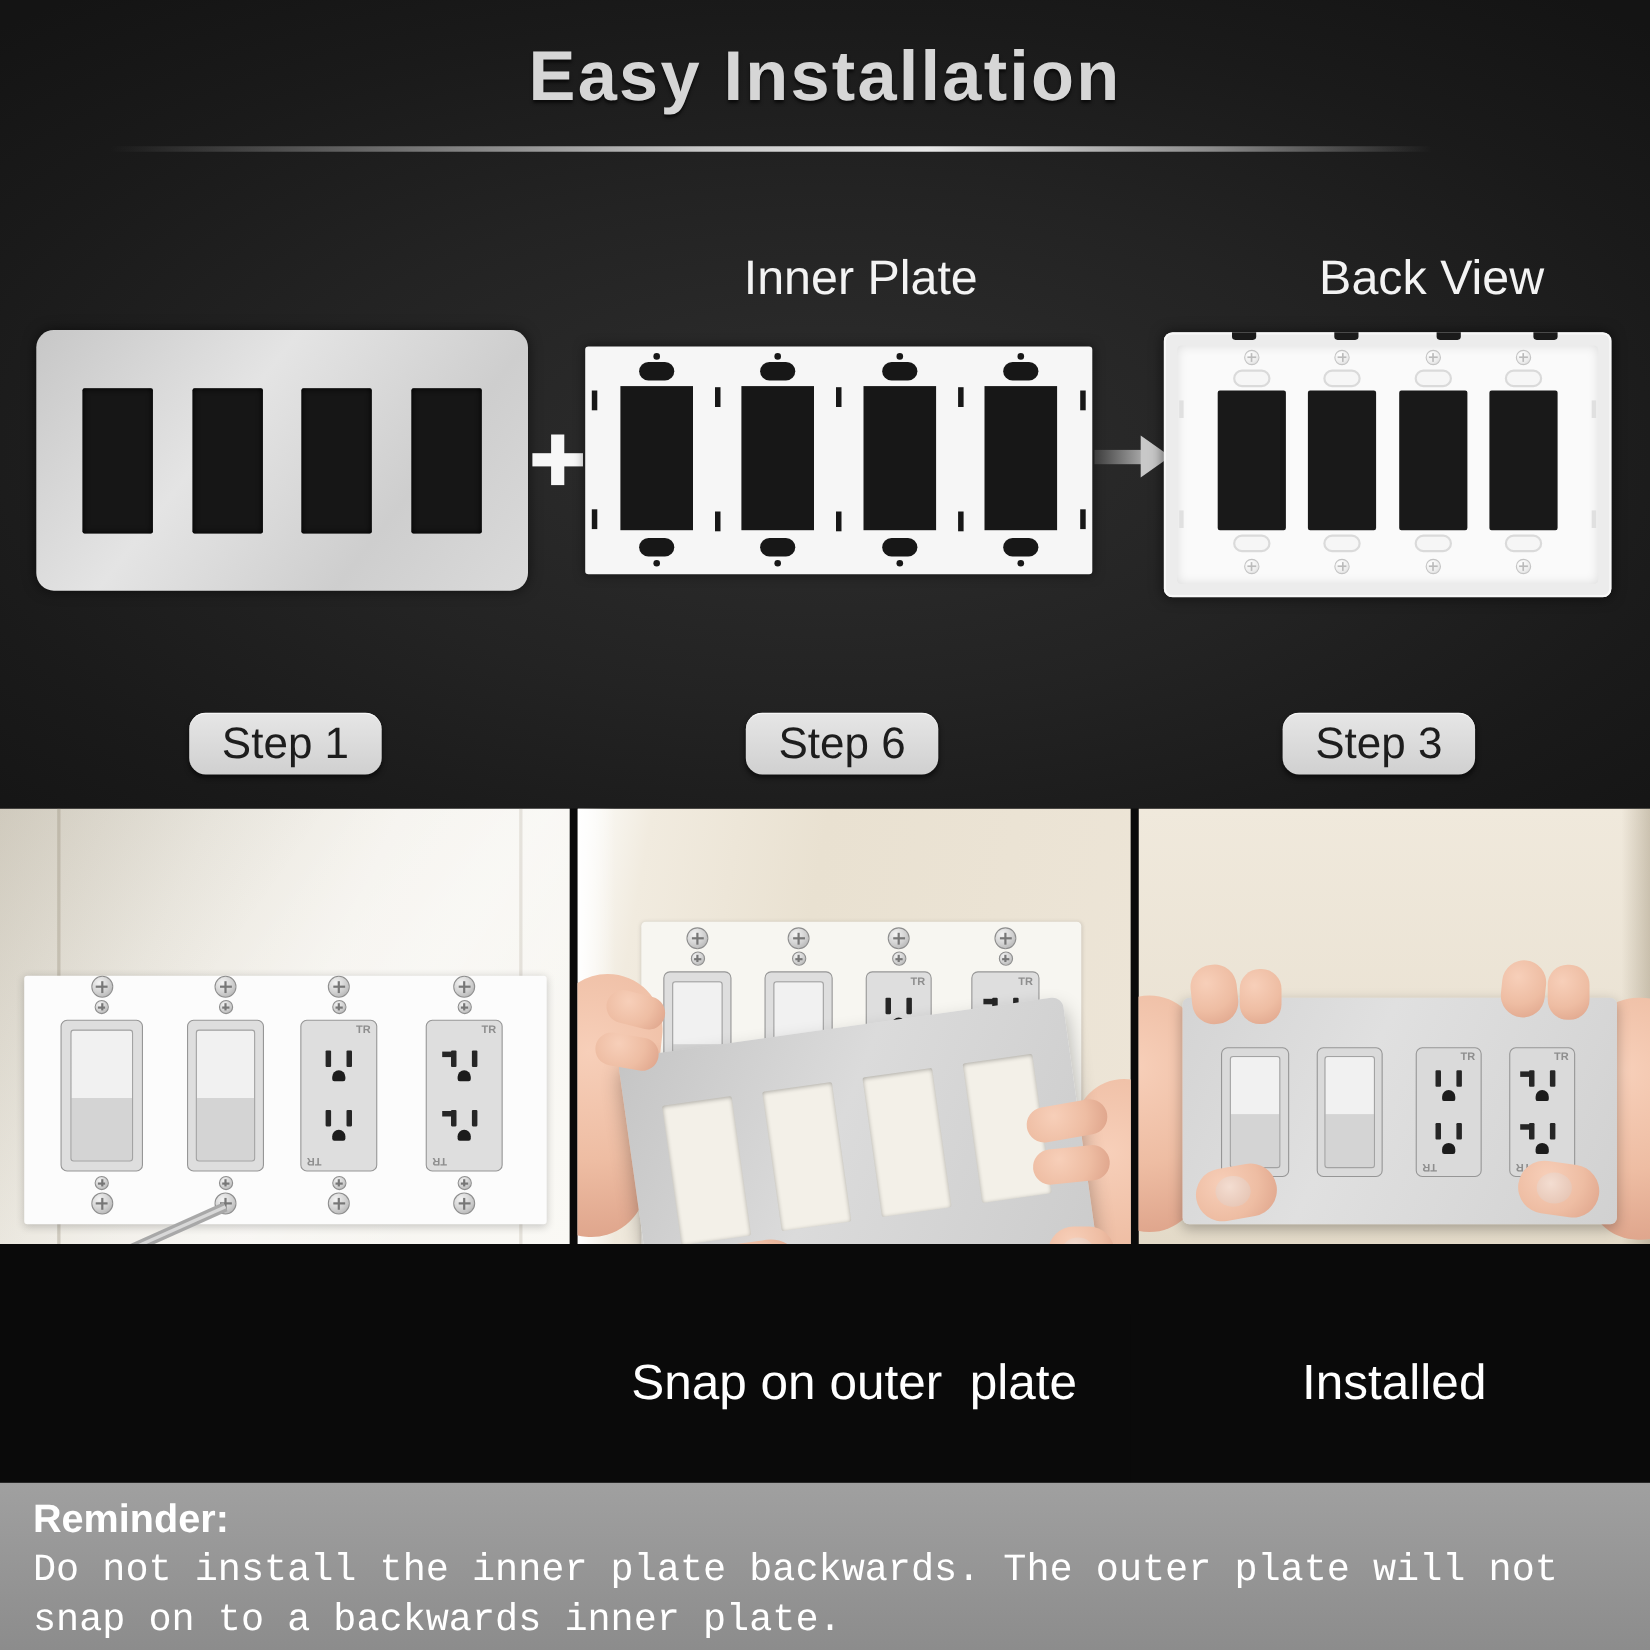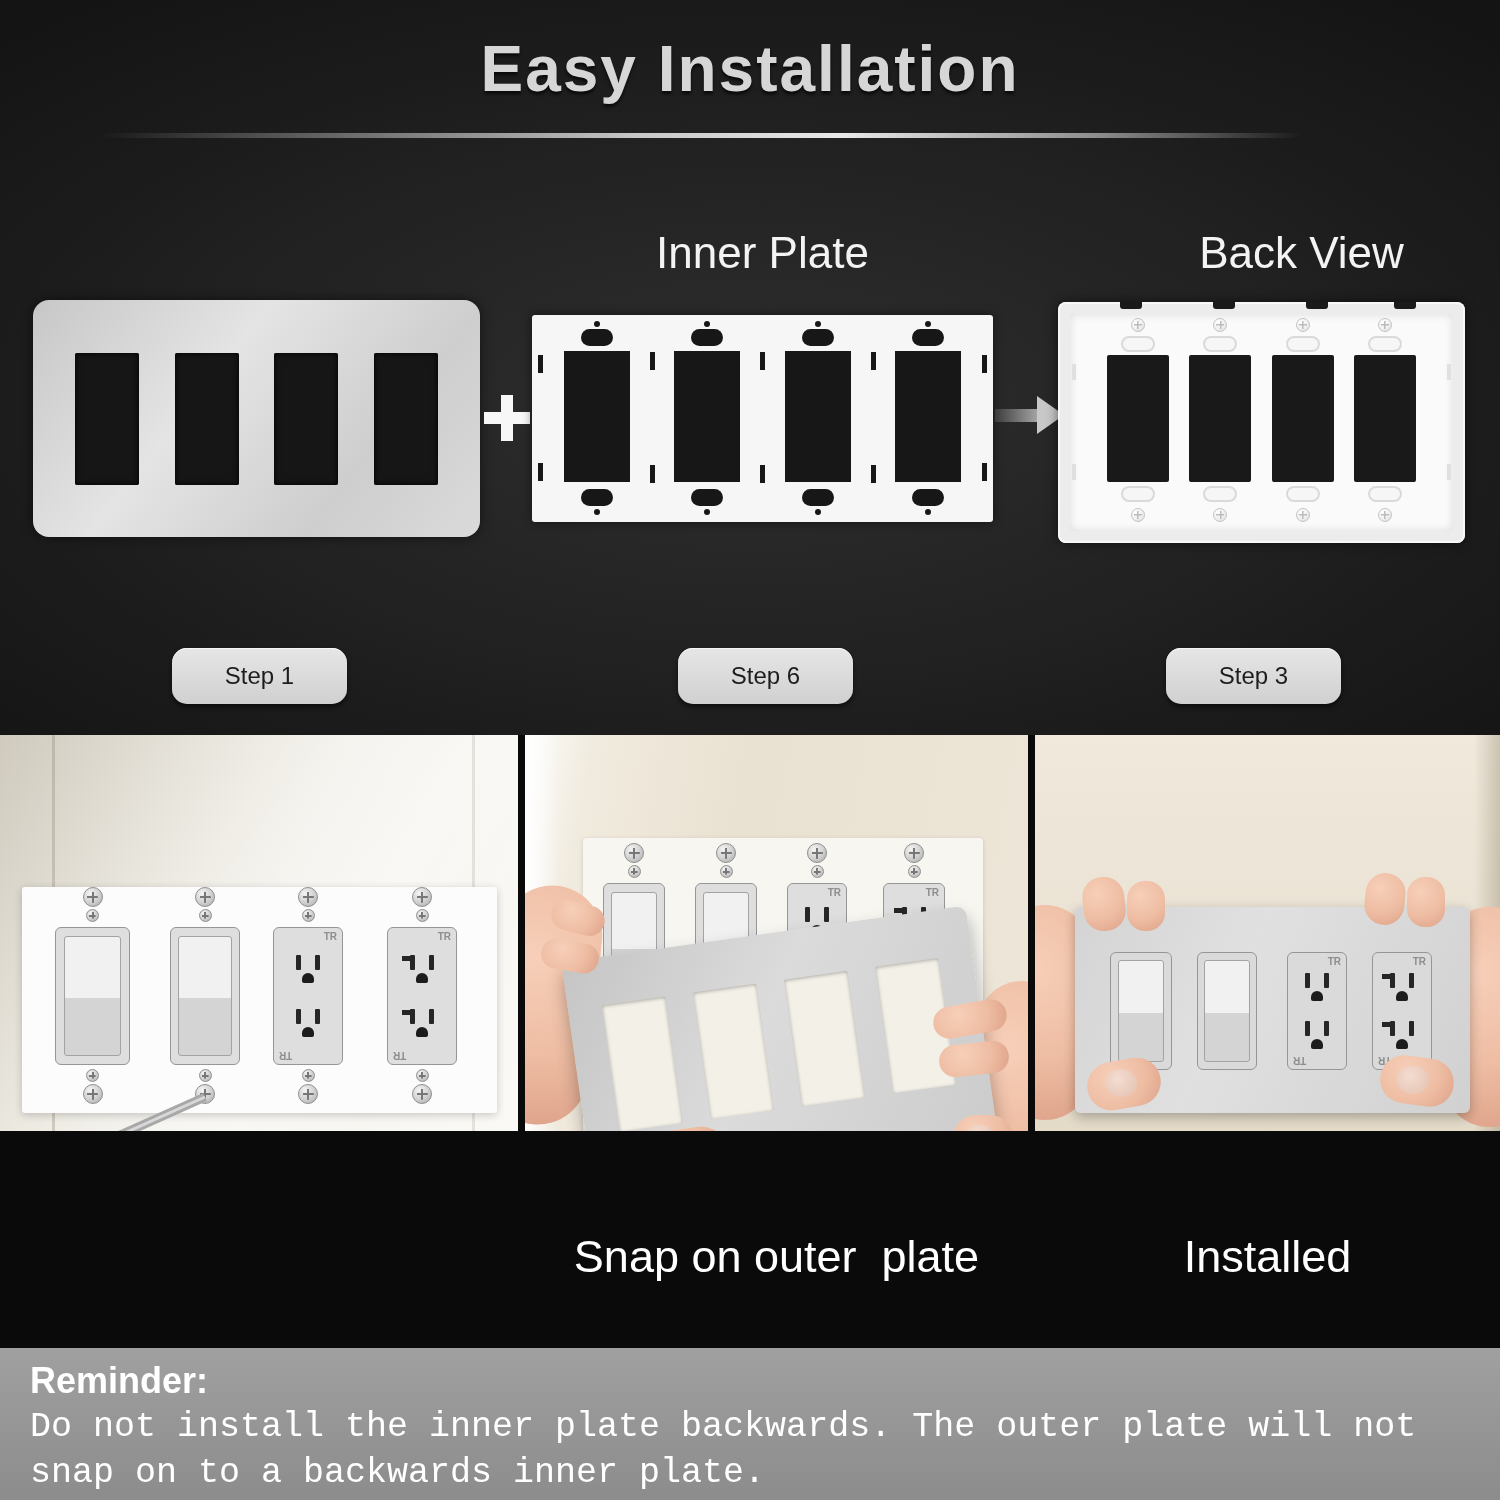--- a/index.html
+++ b/index.html
@@ -55,21 +55,21 @@
     radial-gradient(circle at 35% 30%,#fff,#ededed 60%,#d4d4d4);}
   .bv-oval{position:absolute;left:50%;margin-left:-17px;width:34px;height:16px;border:2px solid #dadada;border-radius:9px;background:#f6f6f6;box-sizing:border-box;}
   .bv-hole{position:absolute;left:50%;margin-left:-31px;top:41px;width:62px;height:127px;background:#191919;border-radius:2px;}
   .bv-screw.t{top:4px}.bv-oval.t{top:22px}.bv-oval.b{top:172px}.bv-screw.b{top:194px}
   .bv-notch{position:absolute;width:4px;height:16px;background:#e0e0e0;}
 
   
   .step-btn{top:648px;width:175px;height:56px;border-radius:15px;
     background:linear-gradient(#e6e6e6,#d0d0d0);
     box-shadow:inset 0 1px 0 #f6f6f6,0 3px 5px rgba(0,0,0,.55);
-    color:#1d1d1d;font-size:24px;display:flex;align-items:center;justify-content:center;}
+    color:#1d1d1d;font-size:40px;display:flex;align-items:center;justify-content:center;}
 
   
   .photo-strip-bg{left:0;top:735px;width:1500px;height:613px;background:#0a0a0a;}
   .photo{top:735px;height:613px;}
   .scene{position:absolute;left:0;top:0;width:100%;height:396px;overflow:hidden;}
   .caption{position:absolute;left:0;top:460px;width:100%;height:153px;background:#0a0a0a;color:#ffffff;
     font-size:45px;display:flex;align-items:center;justify-content:center;white-space:pre-wrap;
     padding-bottom:30px;box-sizing:border-box;}
 
   
@@ -133,21 +133,21 @@
   .reminder-body{margin:0;font-size:35px;line-height:46px;font-family:Liberation Mono, monospace;}
 </style>
 </head>
 <body>
 
 <div class="canvas">
 
   <div class="abs title">Easy Installation</div>
   <div class="abs divider"></div>
 
-  <div class="abs plate-label" style="left:532px;width:461px;">Inner Plate</div>
+  <div class="abs plate-label" style="left:552px;width:461px;">Inner Plate</div>
   <div class="abs plate-label" style="left:1098px;width:407px;">Back View</div>
 
   <div class="abs outer-plate">
     <div class="op-hole"></div>
     <div class="op-hole"></div>
     <div class="op-hole"></div>
     <div class="op-hole"></div>
   </div>
 
   <div class="abs plus-icon"></div>

